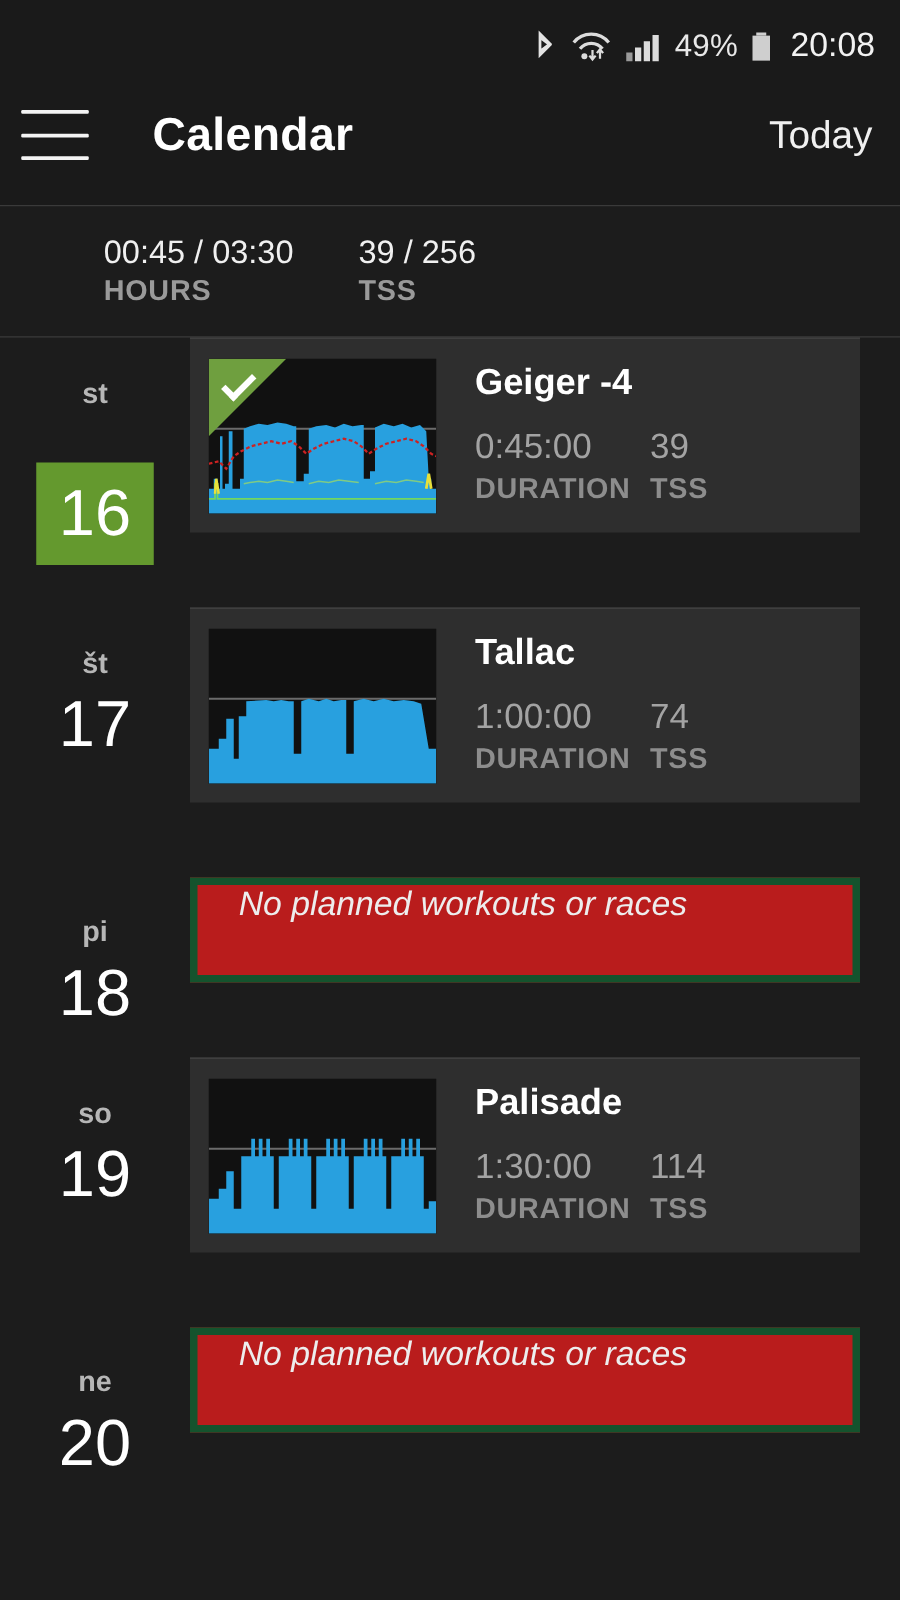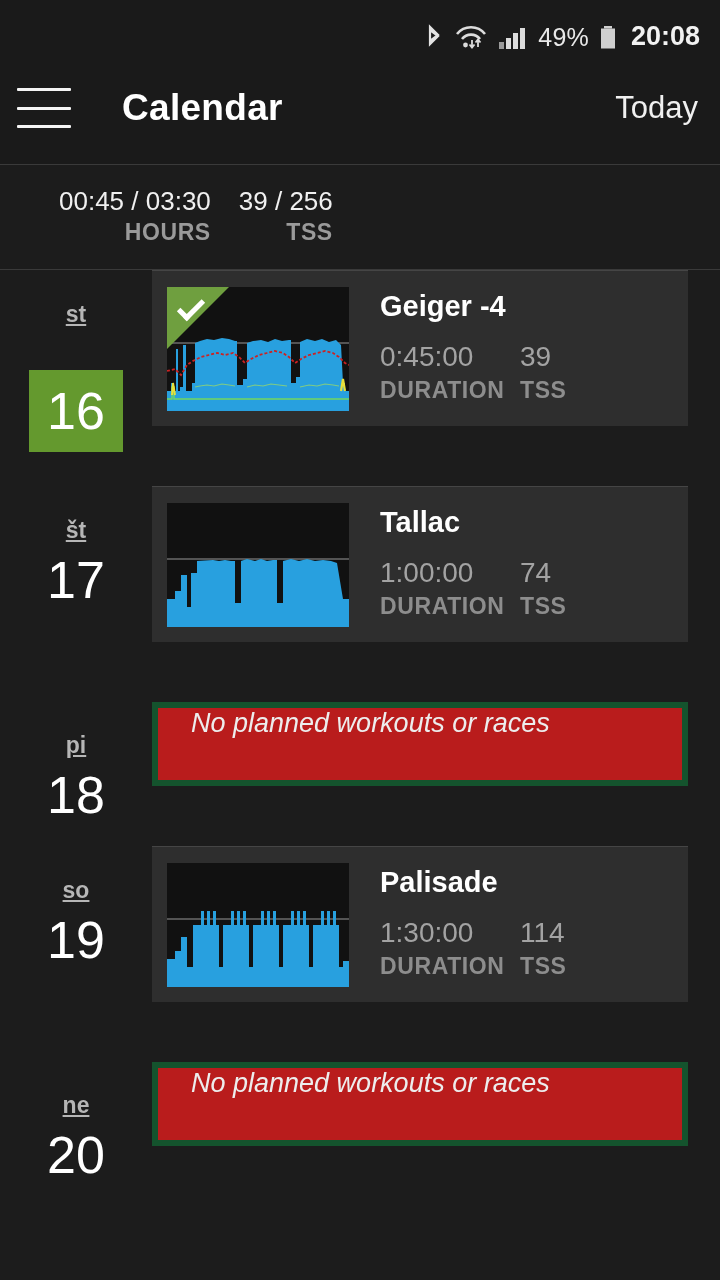--- a/index.html
+++ b/index.html
@@ -14,21 +14,21 @@
   
   .statusbar {
     height:52px; background:#1a1a1a;
     display:flex; align-items:flex-end; justify-content:flex-end;
     padding-right:20px; gap:10px;
   }
   .sb-icon { display:flex; align-items:center; justify-content:center; }
   .sb-text {
     color:#e8e8e8; font-size:25px; letter-spacing:0.2px;
   }
-  .sb-clock { color:#f2f2f2; font-size:27px; margin-left:4px;font-weight:bold; }
+  .sb-clock { color:#f2f2f2; font-size:27px; margin-left:4px; }
 
   
   .appbar {
     height:113px; background:#1a1a1a;
     display:flex; align-items:center;
     border-bottom:1px solid #3a3a3a;
     position:relative;
   }
   .hamburger {
     width:54px; height:40px; margin-left:17px;
@@ -48,35 +48,35 @@
   
   .weekbar {
     height:105px; background:#1c1c1c;
     display:flex; align-items:center;
     border-bottom:1px solid #3a3a3a;
     padding:0 22px 0 31px;
   }
   .week-left { flex:1; }
   .week-name { color:#ffffff; font-size:26px; font-weight:bold; line-height:1.18; }
   .week-year { color:#7d7d7d; font-size:24px; line-height:1.2; margin-top:2px; }
-  .week-stat { text-align:right; margin-left:28px; }
+  .week-stat { margin-left:52px; }
   .week-stat .val { color:#f0f0f0; font-size:26px; line-height:1.2; }
   .week-stat .lbl { color:#9a9a9a; font-size:23px; font-weight:bold; line-height:1.3; letter-spacing:0.6px; }
 
   
   .daylist { padding-top:0; }
   .dayrow { display:flex; position:relative; }
   .dayrow.tall { height:216px; }
   .dayrow.short { height:144px; }
 
   .daycol {
     width:152px; flex:0 0 152px;
     display:flex; flex-direction:column; align-items:center;
   }
-  .dow { color:#b6b6b6; font-size:23px; font-weight:bold; line-height:1;text-decoration:underline; }
+  .dow { color:#b6b6b6; font-size:23px; font-weight:bold; line-height:1; }
   .dnum {
     color:#ffffff; font-size:52px; font-weight:300; line-height:1;
   }
   .daycol.tall-pad { padding-top:33px; }
   .daycol.short-pad { padding-top:32px; }
   .daycol .dow { margin-bottom:12px; }
 
   .daycol.today .badge {
     background:#64992e; width:94px; height:82px;
     display:flex; align-items:center; justify-content:center;margin-top:32px;

